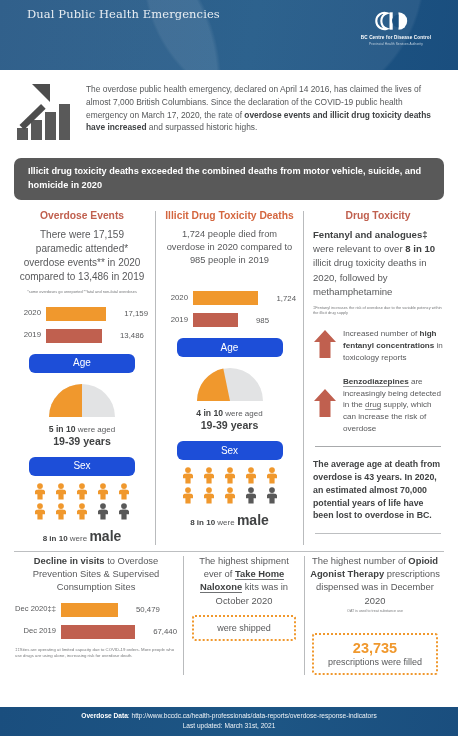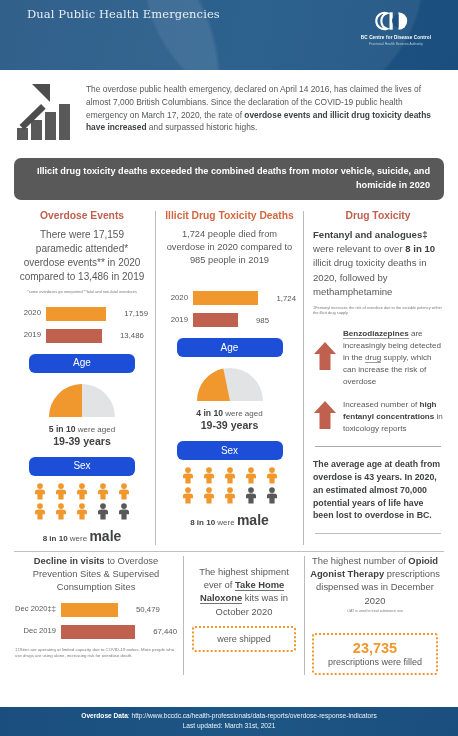--- a/index.html
+++ b/index.html
@@ -43,21 +43,21 @@
   .intro-icon { width:66px; flex:0 0 66px; padding-top:2px; }
   .intro-text {
     font-size:8.4px; line-height:1.52; color:#555759;
     padding-left:6px; padding-top:3px;
   }
   .intro-text b { color:#3f4244; }
 
   
   .banner {
     margin:10px 14px 0 14px; background:#595959; color:#fff;
-    border-radius:7px; text-align:right;
+    border-radius:7px; text-align:left;
     font-size:9.2px; font-weight:bold; line-height:1.5;
     padding:7px 14px;
   }
 
   
   .cols { display:flex; padding:9px 9px 0 9px; }
   .col { position:relative; }
   .col-a { width:146px; padding:0 7px; }
   .col-b { width:147px; padding:0 7px; }
   .col-c { width:147px; padding:0 6px 0 9px; }
@@ -125,21 +125,21 @@
 
   .hr { height:1px; background:#a8aaac; margin:11px 2px; }
   .hr.thin { background:#bdbfc1; }
 
   .bold-note { font-size:8.8px; line-height:1.45; font-weight:bold; color:#404243; }
 
   
   .bottom { display:flex; padding:2px 9px 0 9px; }
   .bcol { position:relative; }
   .bcol-a { width:174px; padding:0 6px; }
-  .bcol-b { width:120px; padding:0 6px;margin-top:11px; }
+  .bcol-b { width:120px; padding:0 6px; }
   .bcol-c { width:140px; padding:0 5px; }
   .btitle { text-align:center; font-size:9.4px; line-height:1.4; color:#58595b; }
   .btitle b { color:#404243; }
   .btitle .u { border-bottom:1px solid #6f7173; font-weight:bold; color:#404243; }
   .tinynote { font-size:3.6px; color:#77797b; text-align:center; margin-top:2px; }
 
   .dashbox {
     border:2px dotted #f0982d; border-radius:3px;
     text-align:center; padding:5px 4px 6px 4px; margin:8px 2px 0 2px;
   }
@@ -385,32 +385,32 @@
       </div>
       <div class="footnote left">‡Fentanyl increases the risk of overdose due to the variable potency within the illicit drug supply</div>
 
       <div class="arrowblock">
         <div class="arw">
           <svg width="24" height="30" viewBox="0 0 24 30">
             <path d="M12,1 L23,13 L17.5,13 L17.5,29 L6.5,29 L6.5,13 L1,13 Z" fill="#c0604f"></path>
           </svg>
         </div>
         <div class="txt">
-          <b class="u">Benzodiazepines</b><span> are increasingly being detected in the </span><span class="u">drug</span><span> supply, which can increase the risk of overdose</span>
+          <span>Increased number of </span><b>high fentanyl concentrations</b><span> in toxicology reports</span>
         </div>
       </div>
 
       <div class="arrowblock">
         <div class="arw">
           <svg width="24" height="30" viewBox="0 0 24 30">
             <path d="M12,1 L23,13 L17.5,13 L17.5,29 L6.5,29 L6.5,13 L1,13 Z" fill="#c0604f"></path>
           </svg>
         </div>
         <div class="txt">
-          <span>Increased number of </span><b>high fentanyl concentrations</b><span> in toxicology reports</span>
+          <b class="u">Benzodiazepines</b><span> are increasingly being detected in the </span><span class="u">drug</span><span> supply, which can increase the risk of overdose</span>
         </div>
       </div>
 
       <div class="hr"></div>
       <div class="bold-note">The average age at death from overdose is 43 years. In 2020, an estimated almost 70,000 potential years of life have been lost to overdose in BC.</div>
       <div class="hr thin"></div>
     </div>
   </div>
 
   <div class="hdiv-bottom"></div>

